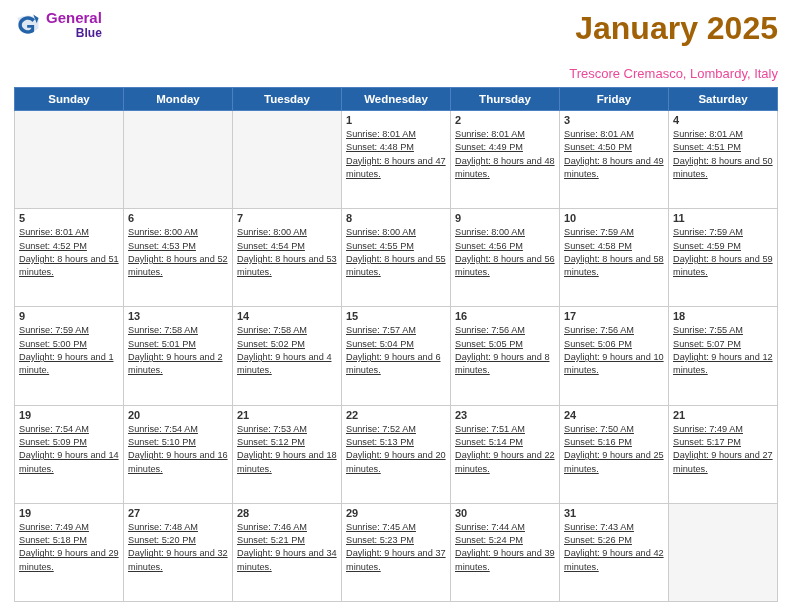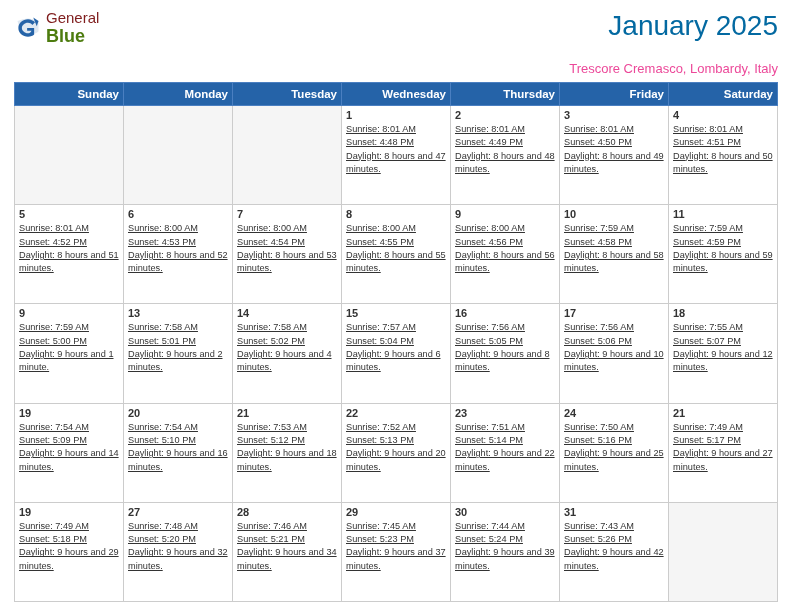--- a/index.html
+++ b/index.html
@@ -29,61 +29,62 @@
       align-items: center;
       gap: 2px;
     }
     .logo-text {
       display: flex;
       flex-direction: column;
       line-height: 1.1;
     }
     .logo-general {
       font-size: 15px;
-      font-weight: normal;
-      color: #7f1d1d;
+      font-weight: bold;
+      color: #a21caf;
     }
     .logo-blue {
-      font-size: 18px;
-      font-weight: bold;
-      color: #4d7c0f;
+      font-size: 12px;
+      font-weight: bold;
+      color: #4c1d95;
+      text-align: right;
     }
     .logo-icon {
       width: 28px;
       height: 28px;
       margin-right: 2px;
     }
     .title-block {
       text-align: right;
     }
     .month-title {
-      font-size: 28px;
-      font-weight: normal;
-      color: #0369a1;
+      font-size: 32px;
+      font-weight: bold;
+      color: #a16207;
     }
     .location-title {
       font-size: 13px;
       color: #ec4899;
       margin-top: 19px;
       text-align: center;
     }
     .calendar {
       flex: 1;
       border: 1px solid #ccc;
       border-collapse: collapse;
       width: 100%;
       table-layout: fixed;
     }
     .calendar th {
       background: #2563a8;
       color: #fff;
       font-size: 11.5px;
       font-weight: bold;
       padding: 5px 4px;
-      text-align: right;
+      text-align: center;
       border: 1px solid #4a7fc1;
     }
     .calendar td {
       border: 1px solid #ccc;
       vertical-align: top;
       padding: 3px 4px;
       font-size: 9.5px;
       color: #333;
       height: 88px;
       background: #fff;

